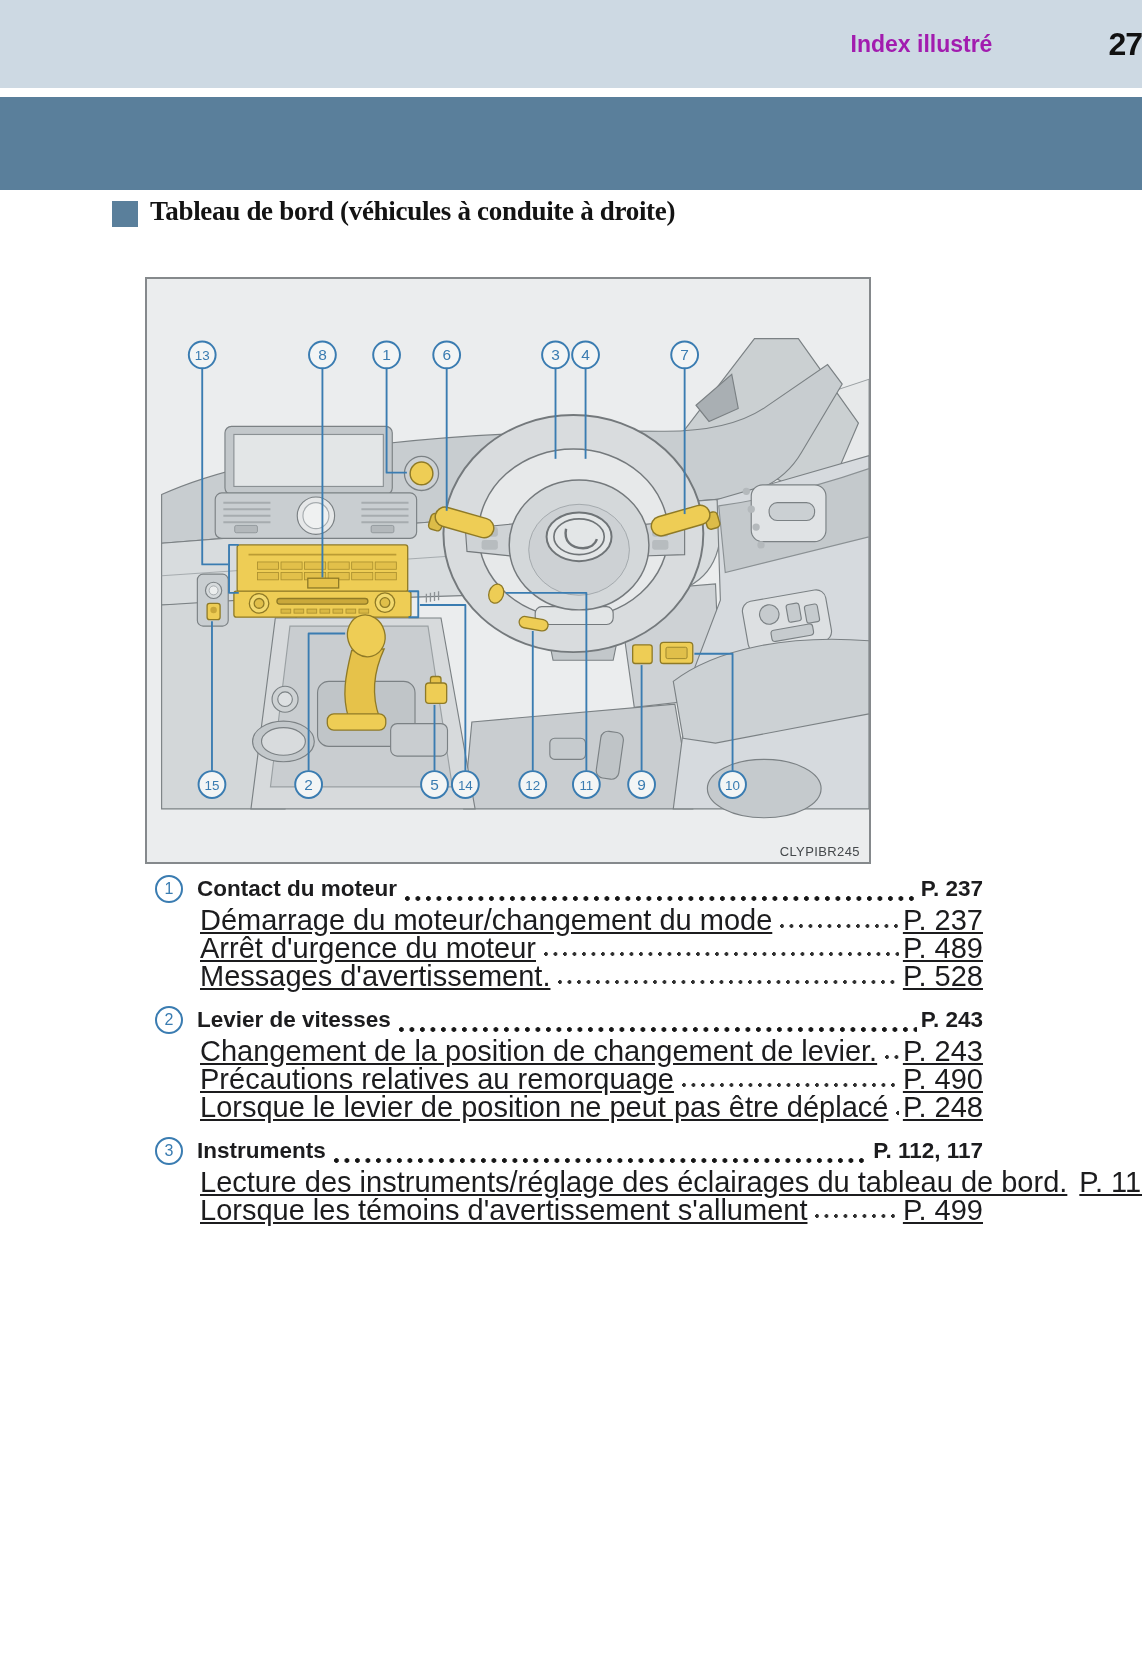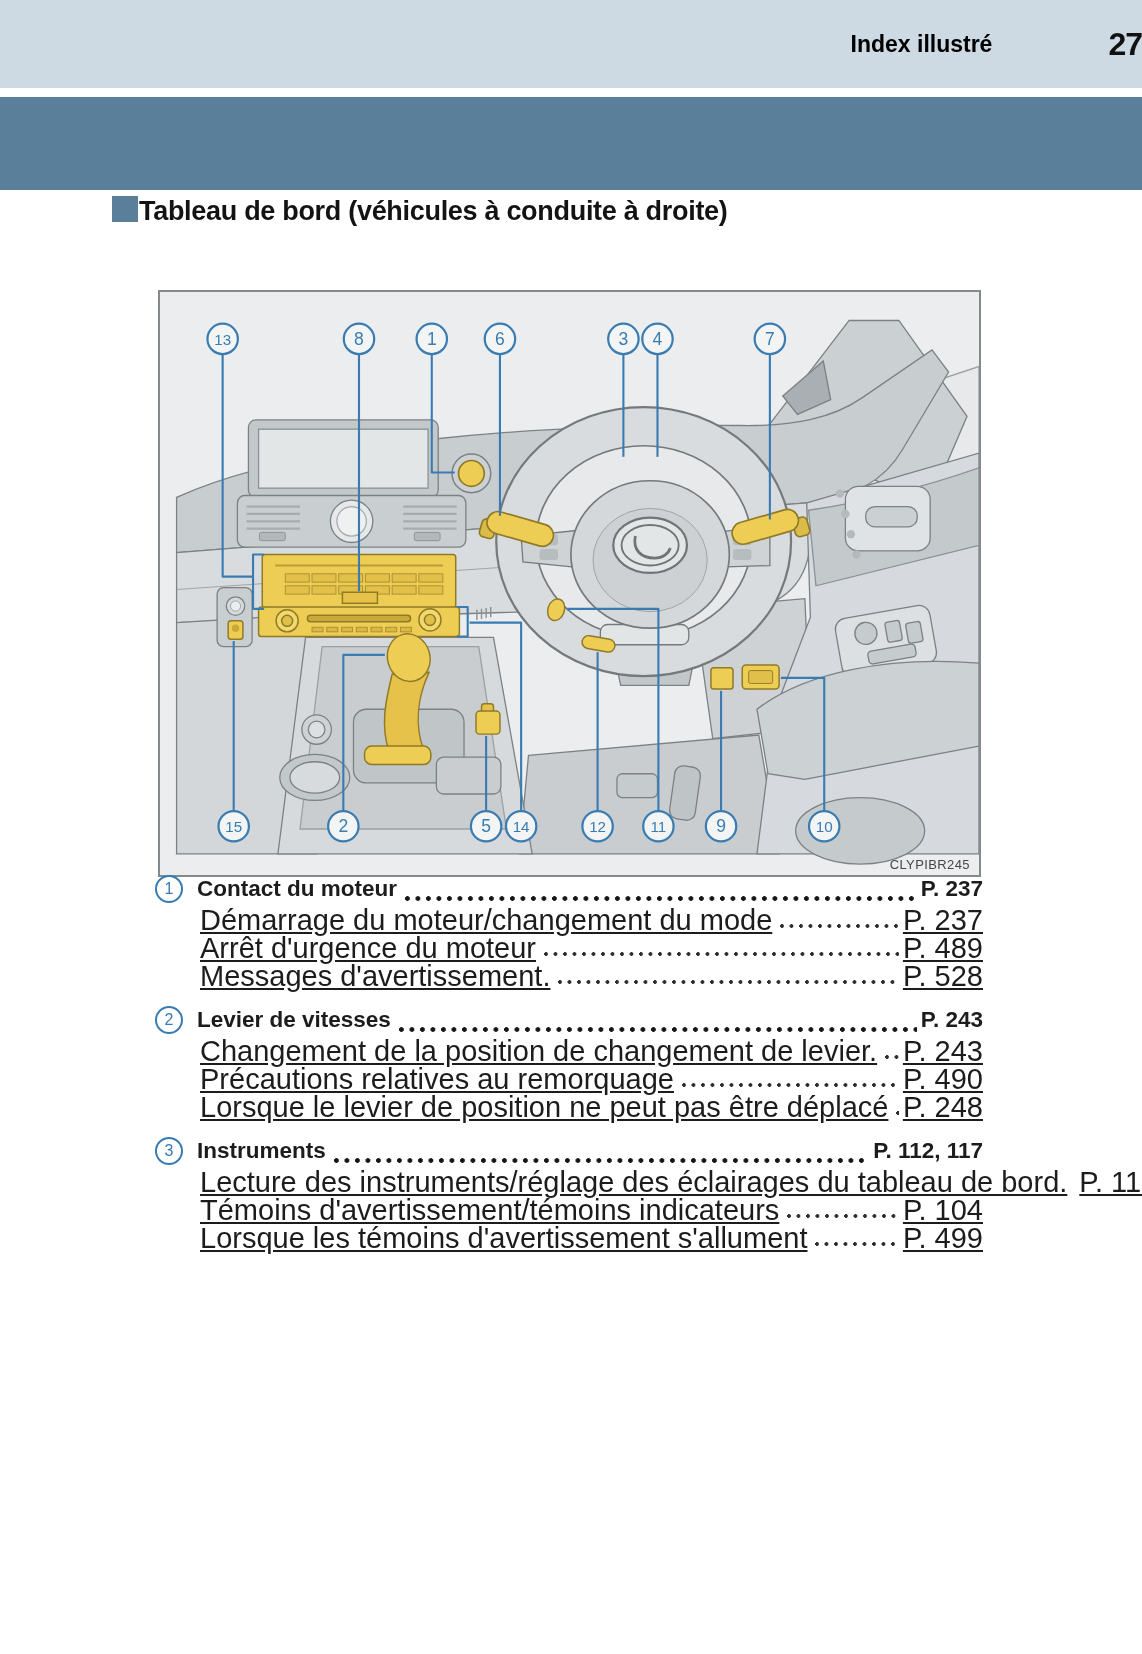--- a/index.html
+++ b/index.html
@@ -2,31 +2,31 @@
 <html><head>
 <meta charset="utf-8">
 <style>
   html,body{margin:0;padding:0;background:#ffffff;}
   body{width:1142px;height:1654px;position:relative;overflow:hidden;
        font-family:"Liberation Sans",sans-serif;color:#1c1c1e;}
 
   
   .band-light{position:absolute;left:0;top:0;width:1142px;height:88px;background:#cdd9e3;
               display:flex;align-items:center;justify-content:flex-end;}
-  .hdr-label{font-size:23px;font-weight:bold;color:#000000;margin-right:116px;}
+  .hdr-label{font-size:23px;font-weight:bold;color:#a21caf;margin-right:116px;}
   .hdr-page{font-size:32px;font-weight:bold;color:#111;letter-spacing:-1px;}
   .band-dark{position:absolute;left:0;top:97px;width:1142px;height:93px;background:#5a7f9b;}
 
   
-  .section-title{position:absolute;left:112px;top:196px;display:flex;align-items:flex-start;gap:1px;}
+  .section-title{position:absolute;left:112px;top:196px;display:flex;align-items:flex-end;gap:12px;font-family:Liberation Serif, serif;}
   .bullet{width:26px;height:26px;background:#5a7f9b;display:inline-block;}
   .section-title h1{margin:0;font-size:27px;font-weight:600;letter-spacing:-0.3px;color:#131313;white-space:nowrap;}
 
   
-  .diagram{position:absolute;left:144px;top:276px;width:823px;height:587px;margin:14px;
+  .diagram{position:absolute;left:144px;top:276px;width:726px;height:587px;margin:1px;
            background:#ebedee;border:2px solid #85898c;box-sizing:border-box;}
   .diagram svg{position:absolute;left:0;top:0;width:100%;height:100%;}
   .fig-code{position:absolute;right:9px;bottom:3px;font-size:13px;color:#44484b;letter-spacing:0.4px;}
 
   
   .index-list{position:absolute;left:155px;top:872px;width:828px;}
   .idx-item{margin-bottom:13px;}
   .row{display:flex;align-items:center;white-space:nowrap;}
   .row.main{height:34px;font-size:22.5px;font-weight:bold;}
   .row.sub{height:28px;font-size:29px;padding-left:45px;text-decoration:underline;}
@@ -378,25 +378,20 @@
           <span class="lbl">Instruments</span>
           <span class="dots"></span>
           <span class="pg">P. 112, 117</span>
         </div>
         <div class="row sub">
           <span class="lbl">Lecture des instruments/réglage des éclairages du tableau de bord.</span>
           <span class="dots"></span>
           <span class="pg">P. 112, 117</span>
         </div>
         <div class="row sub">
-          <span class="lbl">Témoins d'avertissement/témoins indicateurs</span>
-          <span class="dots"></span>
-          <span class="pg">P. 104</span>
-        </div>
-        <div class="row sub">
           <span class="lbl">Lorsque les témoins d'avertissement s'allument</span>
           <span class="dots"></span>
           <span class="pg">P. 499</span>
         </div>
       </div>
     </section>
 
 </div>
 
 </body></html>

